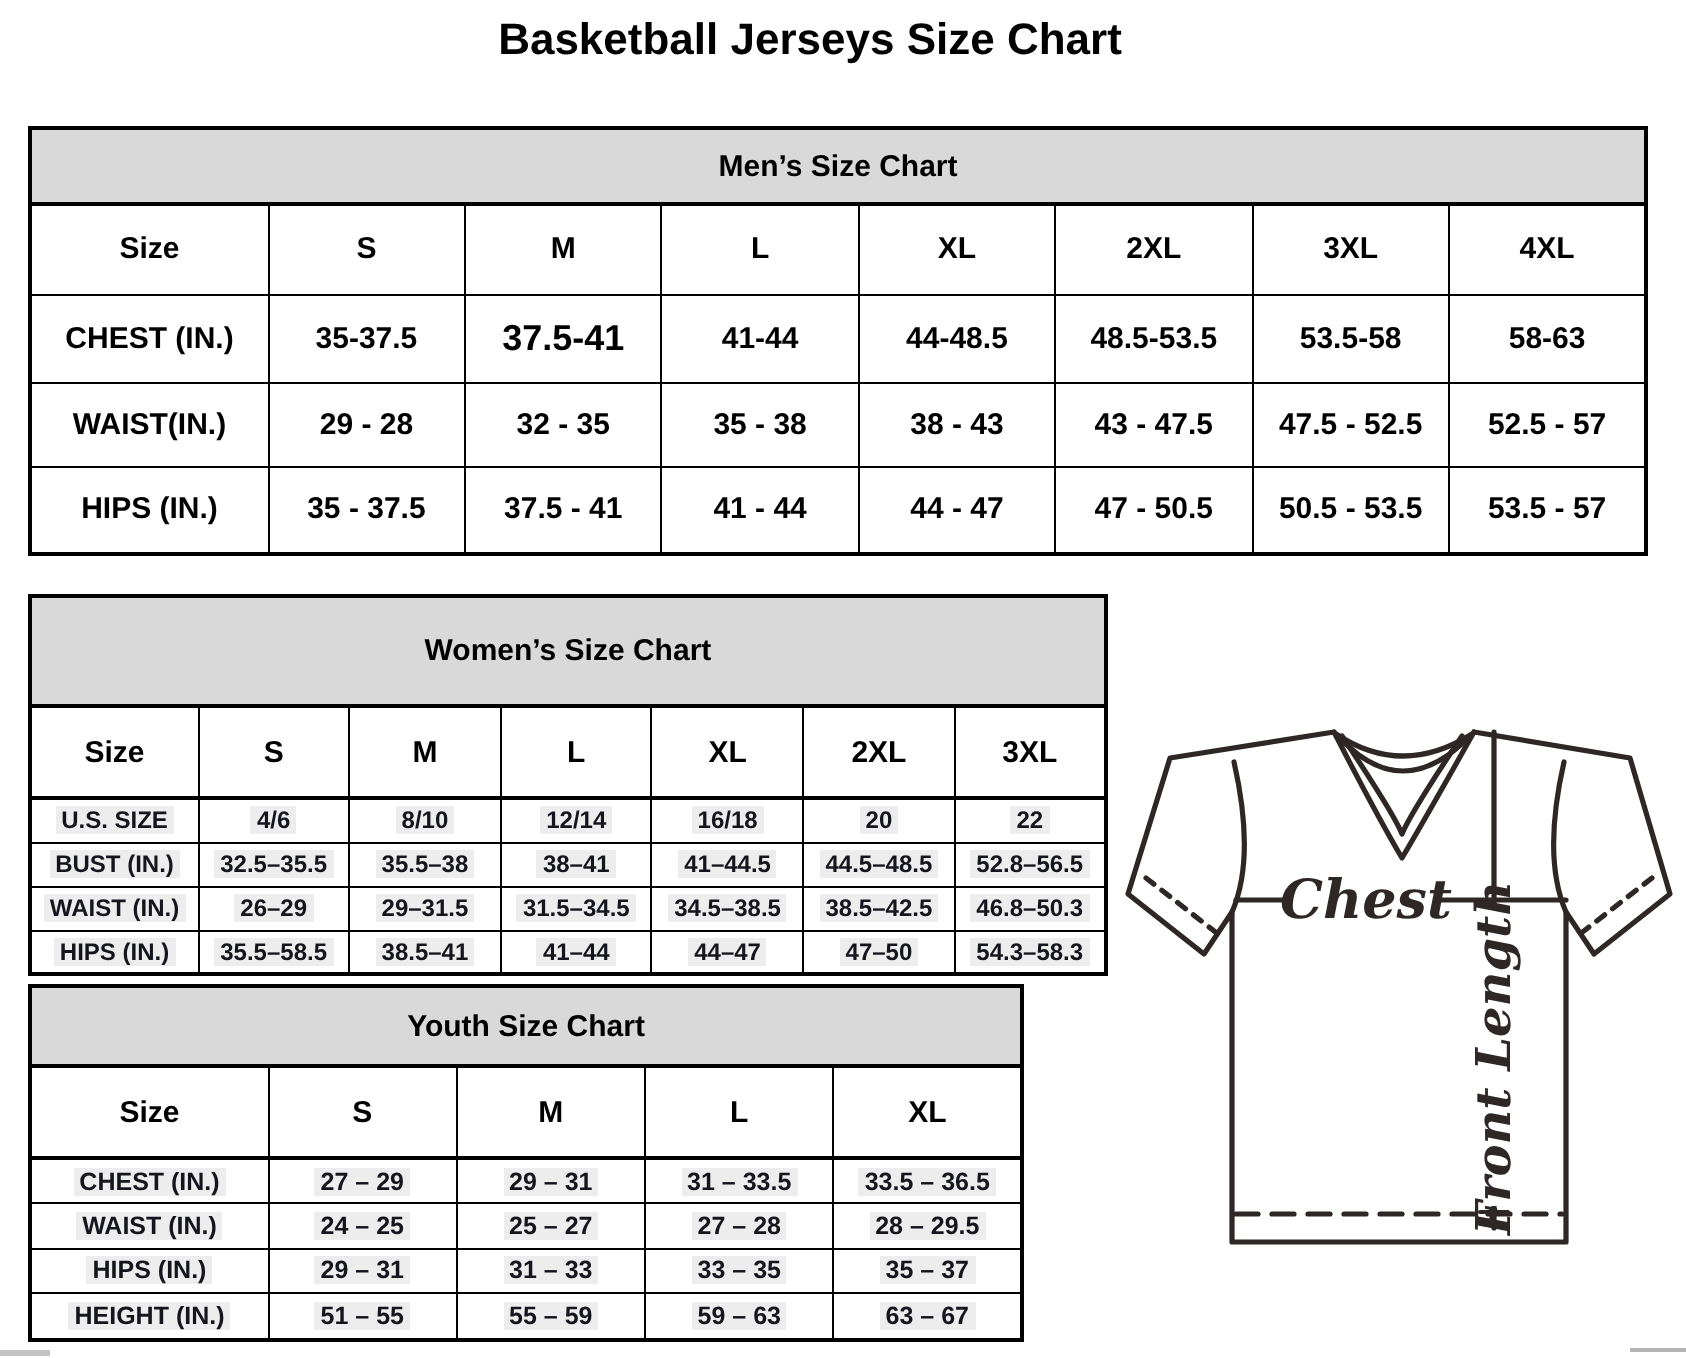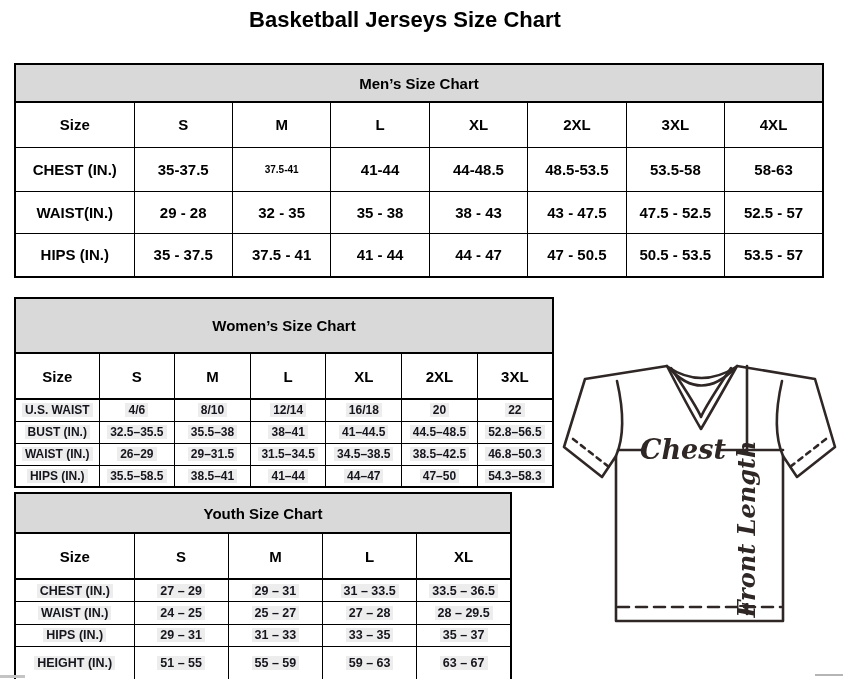--- a/index.html
+++ b/index.html
@@ -59,21 +59,21 @@
           <td class="" style="font-size: 15px;">M</td>
           <td class="" style="font-size: 15px;">L</td>
           <td class="" style="font-size: 15px;">XL</td>
           <td class="" style="font-size: 15px;">2XL</td>
           <td class="" style="font-size: 15px;">3XL</td>
           <td class="" style="font-size: 15px;">4XL</td>
         </tr>
         <tr style="height: 44px;">
           <td style="font-size: 15px;">CHEST (IN.)</td>
           <td style="font-size: 15px;">35-37.5</td>
-          <td style="font-size: 10px;">37.5-41</td>
+          <td style="font-size: 18px;">37.5-41</td>
           <td style="font-size: 15px;">41-44</td>
           <td style="font-size: 15px;">44-48.5</td>
           <td style="font-size: 15px;">48.5-53.5</td>
           <td style="font-size: 15px;">53.5-58</td>
           <td style="font-size: 15px;">58-63</td>
         </tr>
         <tr style="height: 42px;">
           <td style="font-size: 15px;">WAIST(IN.)</td>
           <td style="font-size: 15px;">29 - 28</td>
           <td style="font-size: 15px;">32 - 35</td>
@@ -112,21 +112,21 @@
         <tr style="height: 46px;">
           <td class="thick" style="font-size: 15px;">Size</td>
           <td class="thick" style="font-size: 15px;">S</td>
           <td class="thick" style="font-size: 15px;">M</td>
           <td class="thick" style="font-size: 15px;">L</td>
           <td class="thick" style="font-size: 15px;">XL</td>
           <td class="thick" style="font-size: 15px;">2XL</td>
           <td class="thick" style="font-size: 15px;">3XL</td>
         </tr>
         <tr style="height: 22px;">
-          <td style="font-size: 12px;"><span class="hl">U.S. WAIST</span></td>
+          <td style="font-size: 12px;"><span class="hl">U.S. SIZE</span></td>
           <td style="font-size: 12px;"><span class="hl">4/6</span></td>
           <td style="font-size: 12px;"><span class="hl">8/10</span></td>
           <td style="font-size: 12px;"><span class="hl">12/14</span></td>
           <td style="font-size: 12px;"><span class="hl">16/18</span></td>
           <td style="font-size: 12px;"><span class="hl">20</span></td>
           <td style="font-size: 12px;"><span class="hl">22</span></td>
         </tr>
         <tr style="height: 22px;">
           <td style="font-size: 12px;"><span class="hl">BUST (IN.)</span></td>
           <td style="font-size: 12px;"><span class="hl">32.5–35.5</span></td>
@@ -189,21 +189,21 @@
           <td style="font-size: 12.5px;"><span class="hl">27 – 28</span></td>
           <td style="font-size: 12.5px;"><span class="hl">28 – 29.5</span></td>
         </tr>
         <tr style="height: 22.5px;">
           <td style="font-size: 12.5px;"><span class="hl">HIPS (IN.)</span></td>
           <td style="font-size: 12.5px;"><span class="hl">29 – 31</span></td>
           <td style="font-size: 12.5px;"><span class="hl">31 – 33</span></td>
           <td style="font-size: 12.5px;"><span class="hl">33 – 35</span></td>
           <td style="font-size: 12.5px;"><span class="hl">35 – 37</span></td>
         </tr>
-        <tr style="height: 34px;">
+        <tr style="height: 23px;">
           <td style="font-size: 12.5px;"><span class="hl">HEIGHT (IN.)</span></td>
           <td style="font-size: 12.5px;"><span class="hl">51 – 55</span></td>
           <td style="font-size: 12.5px;"><span class="hl">55 – 59</span></td>
           <td style="font-size: 12.5px;"><span class="hl">59 – 63</span></td>
           <td style="font-size: 12.5px;"><span class="hl">63 – 67</span></td>
         </tr>
       </tbody>
     </table>
   </div>
 

